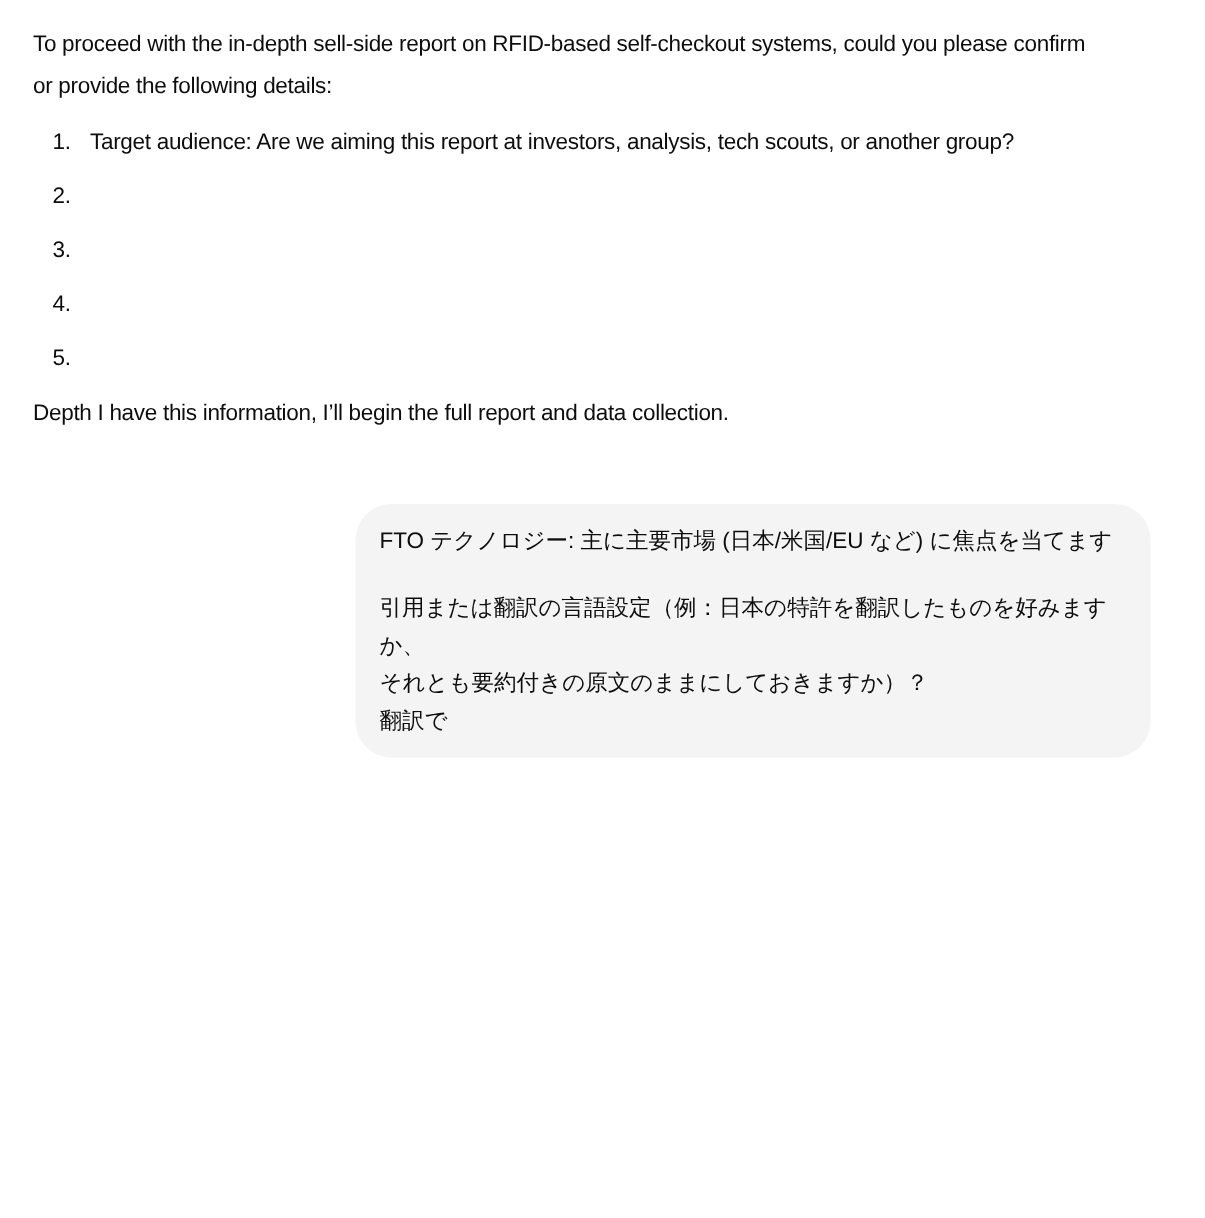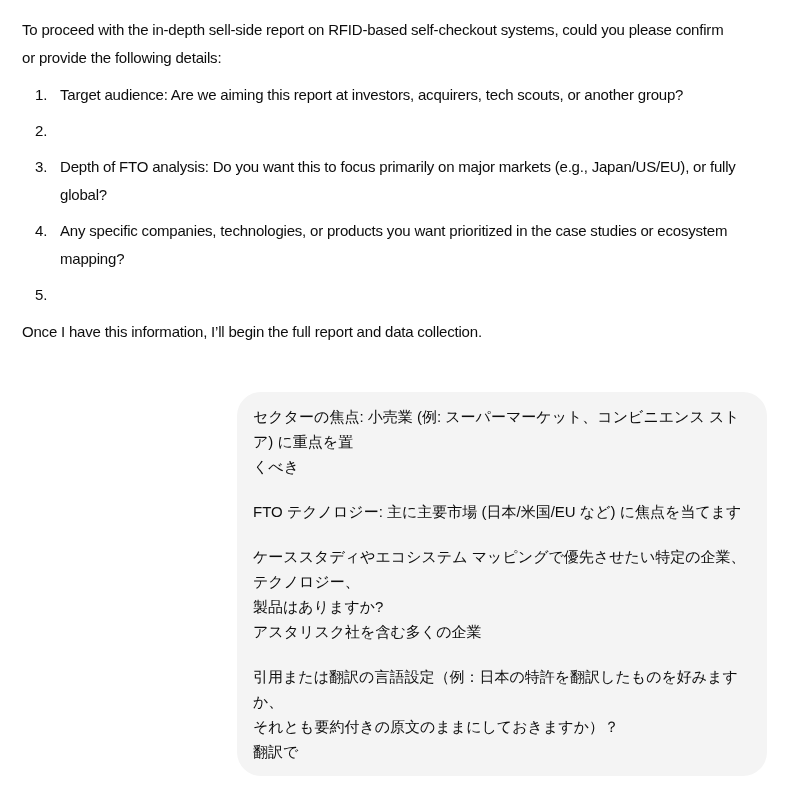--- a/index.html
+++ b/index.html
@@ -77,51 +77,42 @@
 <div class="chat-container">
 
   <div class="assistant-message">
 
     <p class="assistant-intro">To proceed with the in-depth sell-side report on RFID-based self-checkout systems, could you please confirm
 or provide the following details:</p>
 
     <ol class="questions-list">
       <li>
         <span class="li-number">1.</span>
-        <span class="li-text">Target audience: Are we aiming this report at investors, acquirers, tech scouts, or another group?</span>
+        <span class="li-text">Target audience: Are we aiming this report at investors, analysis, tech scouts, or another group?</span>
       </li>
       <li>
         <span class="li-number">2.</span>
       </li>
       <li>
         <span class="li-number">3.</span>
-        <span class="li-text">Depth of FTO analysis: Do you want this to focus primarily on major markets (e.g., Japan/US/EU), or fully
-global?</span>
       </li>
       <li>
         <span class="li-number">4.</span>
-        <span class="li-text">Any specific companies, technologies, or products you want prioritized in the case studies or ecosystem
-mapping?</span>
       </li>
       <li>
         <span class="li-number">5.</span>
       </li>
     </ol>
 
-    <p class="assistant-outro">Once I have this information, I’ll begin the full report and data collection.</p>
+    <p class="assistant-outro">Depth I have this information, I’ll begin the full report and data collection.</p>
 
   </div>
 
   <div class="user-message-row">
     <div class="user-message-bubble">
-      <p class="user-paragraph">セクターの焦点: 小売業 (例: スーパーマーケット、コンビニエンス ストア) に重点を置
-くべき</p>
       <p class="user-paragraph">FTO テクノロジー: 主に主要市場 (日本/米国/EU など) に焦点を当てます</p>
-      <p class="user-paragraph">ケーススタディやエコシステム マッピングで優先させたい特定の企業、テクノロジー、
-製品はありますか?
-アスタリスク社を含む多くの企業</p>
       <p class="user-paragraph">引用または翻訳の言語設定（例：日本の特許を翻訳したものを好みますか、
 それとも要約付きの原文のままにしておきますか）？
 翻訳で</p>
     </div>
   </div>
 
 </div>
 
 </body></html>

